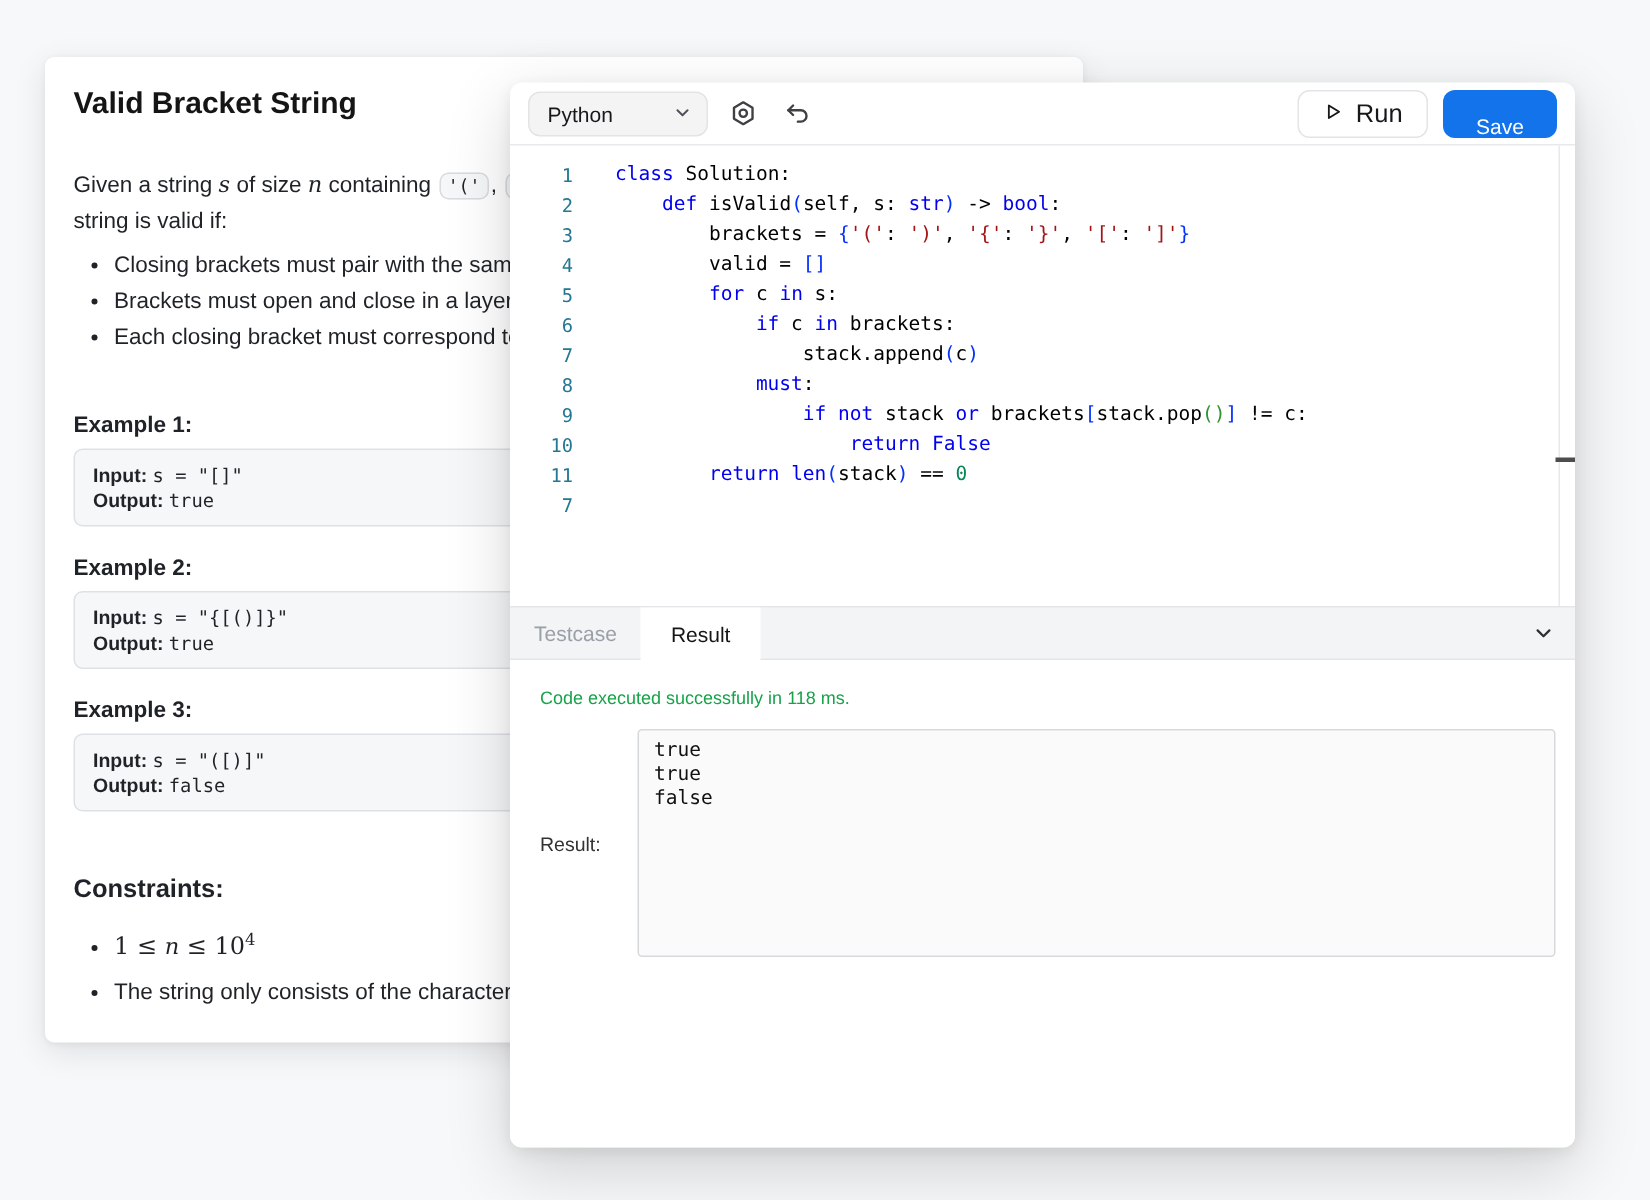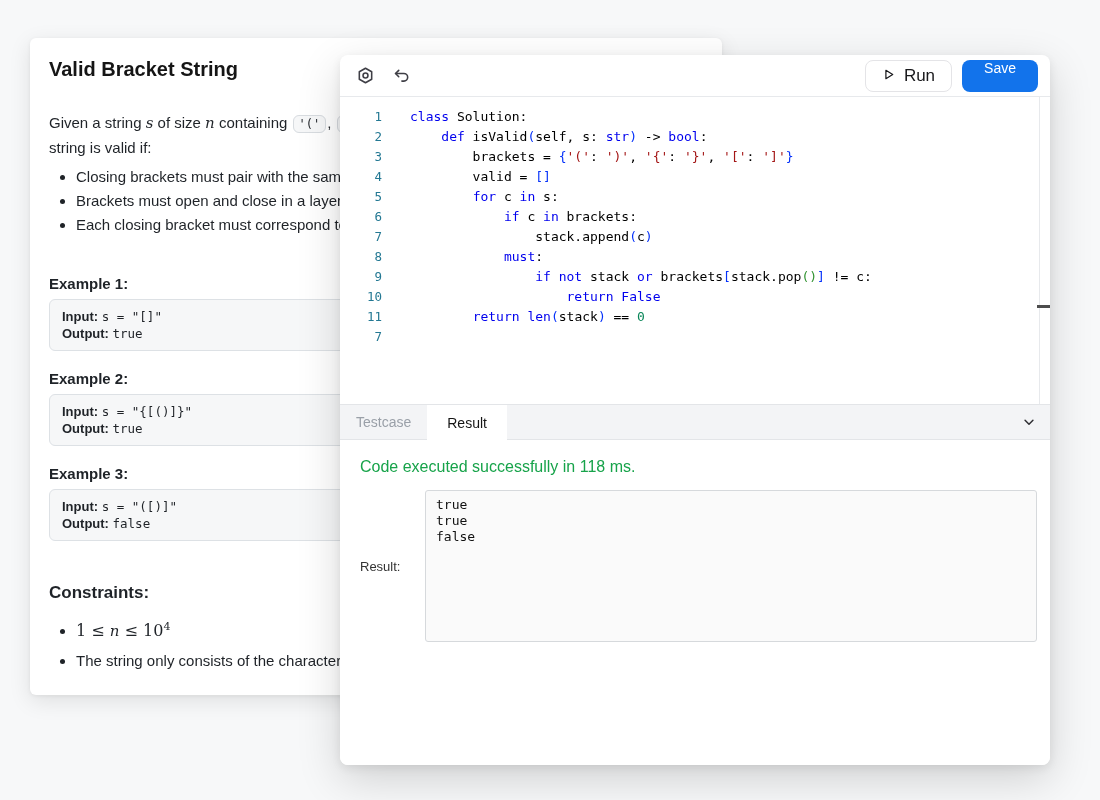--- a/index.html
+++ b/index.html
@@ -64,21 +64,21 @@
     border-radius:8px; display:flex; align-items:center; justify-content:space-between;
     padding:0 10px 0 12px; font-size:14px; color:#18181b; cursor:pointer;
   }
   .icon-btn { width:26px; height:26px; display:flex; align-items:center; justify-content:center; cursor:pointer; }
   .tb-spacer { flex:1; }
   .run-btn {
     height:32px; display:flex; align-items:center; gap:9px; padding:0 16px;
     background:#fff; border:1px solid #e4e4e7; border-radius:8px; font-size:17px; color:#18181b; cursor:pointer;
   }
   .save-btn {
-    height:32px; display:flex; align-items:flex-start; padding:0 22px;
+    height:32px; display:flex; align-items:flex-end; padding:0 22px;
     background:var(--c-accent,#1273eb); color:#fff; border:none; border-radius:8px;
     font-size:14px; cursor:pointer;
   }
 
   .editor { flex:1; position:relative; overflow:hidden; font-family:"DejaVu Sans Mono", monospace; font-size:13px; }
   .code-rows { padding-top:10px; }
   .row { display:flex; height:20px; line-height:20px; }
   .ln { flex:0 0 42px; width:42px; text-align:right; color:var(--c-line_number,#237893); font-size:12.5px; }
   .lc { padding-left:28px; white-space:pre; color:#000; }
   .tok-k { color:var(--c-keyword,#0000ff); }
@@ -92,21 +92,21 @@
   .panel-tabs {
     flex:0 0 36px; background:#f3f4f6; border-top:1px solid #e3e5e8; border-bottom:1px solid #e3e5e8;
     display:flex; align-items:stretch; position:relative;
   }
   .tab { display:flex; align-items:center; padding:0 16px; font-size:14px; cursor:pointer; }
   .tab-inactive { color:#9aa0a8; }
   .tab-active { background:#fff; color:#151515; margin-bottom:-1px; padding:0 20px; }
   .panel-chevron { position:absolute; right:14px; top:0; height:100%; display:flex; align-items:center; cursor:pointer; }
 
   .panel-body { flex:1; background:#fff; padding:18px 13px 0 20px; overflow:hidden; }
-  .status-text { font-size:16px; color:var(--c-success,#16a34a); }
+  .status-text { font-size:12px; color:var(--c-success,#16a34a); }
   .result-row { display:flex; align-items:center; margin-top:14px; }
   .result-label { flex:0 0 65px; font-size:13px; color:#333; }
   .result-box {
     flex:1; height:152px; border:1px solid #d6d9dc; background:#fafafa; border-radius:3px;
     padding:6px 10px; font-family:"DejaVu Sans Mono", monospace; font-size:13px; line-height:16px;
     white-space:pre; color:#111; resize:none; overflow:hidden;
   }
 </style>
 </head>
 <body>
@@ -146,20 +146,28 @@
     <ul class="constraints-list">
       <li><span class="tok-r">1 ≤ </span><span class="tok-m">n</span><span class="tok-r"> ≤ 10</span><span class="tok-sup">4</span></li>
       <li><span class="tok-t">The string only consists of the characters </span><span class="tok-c">'('</span><span class="tok-t">, </span><span class="tok-c">')'</span><span class="tok-t">, </span><span class="tok-c">'{'</span><span class="tok-t">, </span><span class="tok-c">'}'</span><span class="tok-t">, </span><span class="tok-c">'['</span><span class="tok-t"> and </span><span class="tok-c">']'</span><span class="tok-t">.</span></li>
     </ul>
   </div>
 </div>
 
 <div class="code-window">
 
   <div class="toolbar">
+    <div class="lang-select">
+      <span>Python</span>
+      <span>
+        <svg width="12" height="12" viewBox="0 0 16 16" fill="none" stroke="#52525b" stroke-width="1.8" stroke-linecap="round" stroke-linejoin="round">
+            <path d="M3.5 6l4.5 4.5L12.5 6"></path>
+          </svg>
+      </span>
+    </div>
 
     <div class="icon-btn">
       <svg width="19" height="19" viewBox="0 0 24 24" fill="none" stroke="#3f3f46" stroke-width="2" stroke-linejoin="round">
           <path d="M12 2.8l7.8 4.5v9.4L12 21.2l-7.8-4.5V7.3z"></path>
           <circle cx="12" cy="12" r="3.1"></circle>
         </svg>
     </div>
     <div class="icon-btn">
       <svg width="19" height="19" viewBox="0 0 24 24" fill="none" stroke="#3f3f46" stroke-width="2" stroke-linecap="round" stroke-linejoin="round">
           <path d="M8.5 5.5L4.5 9.5l4 4"></path>

